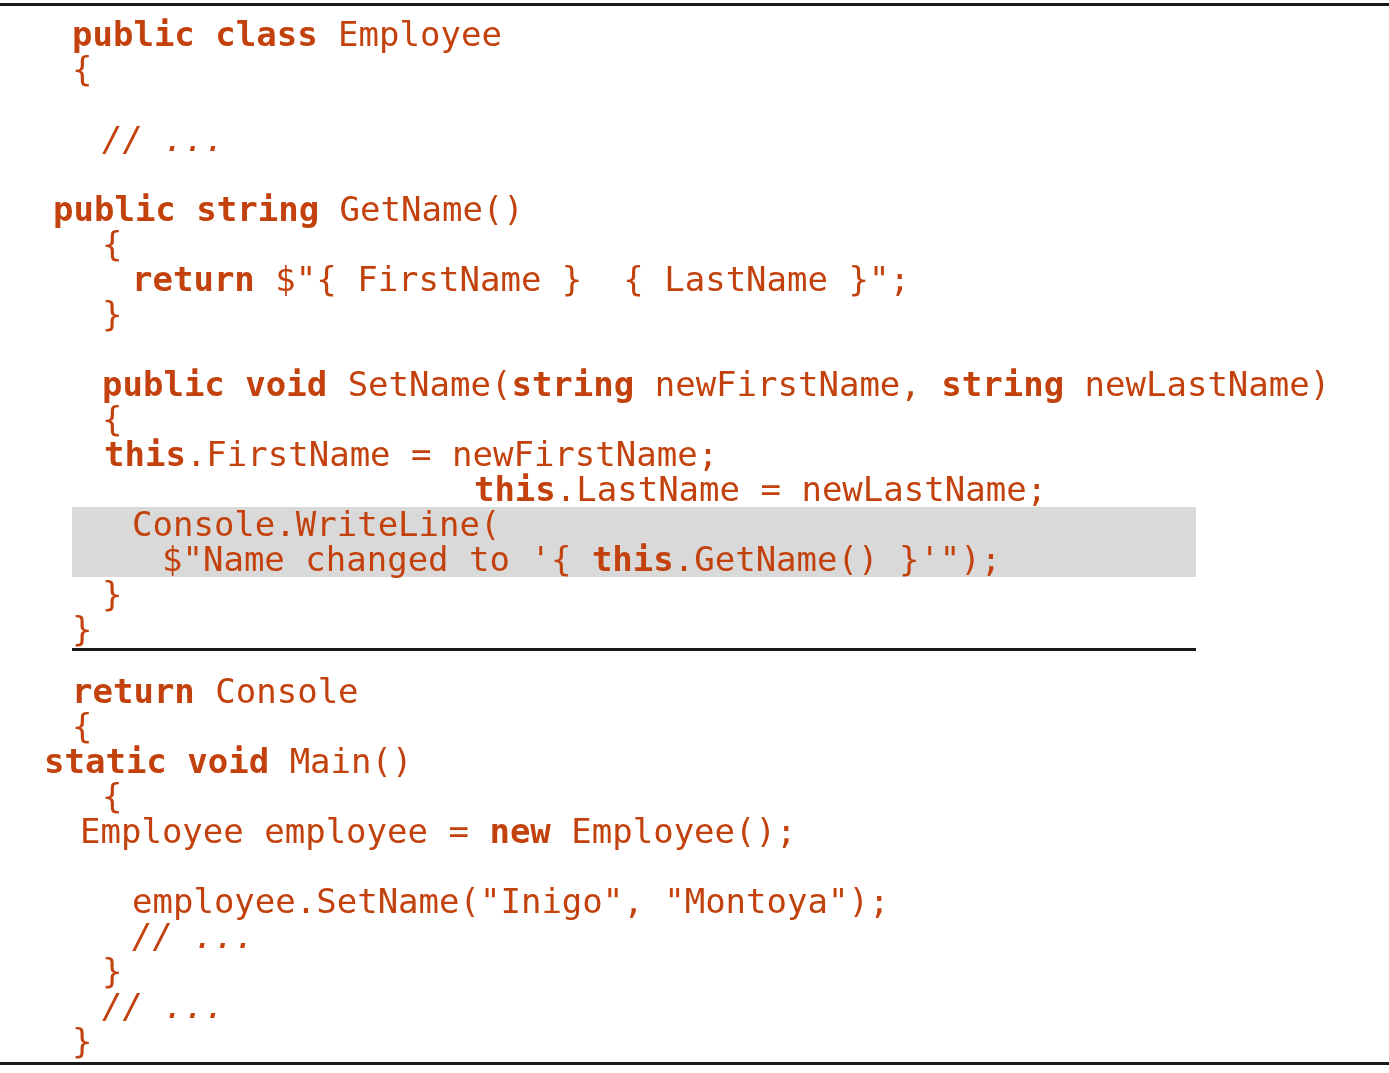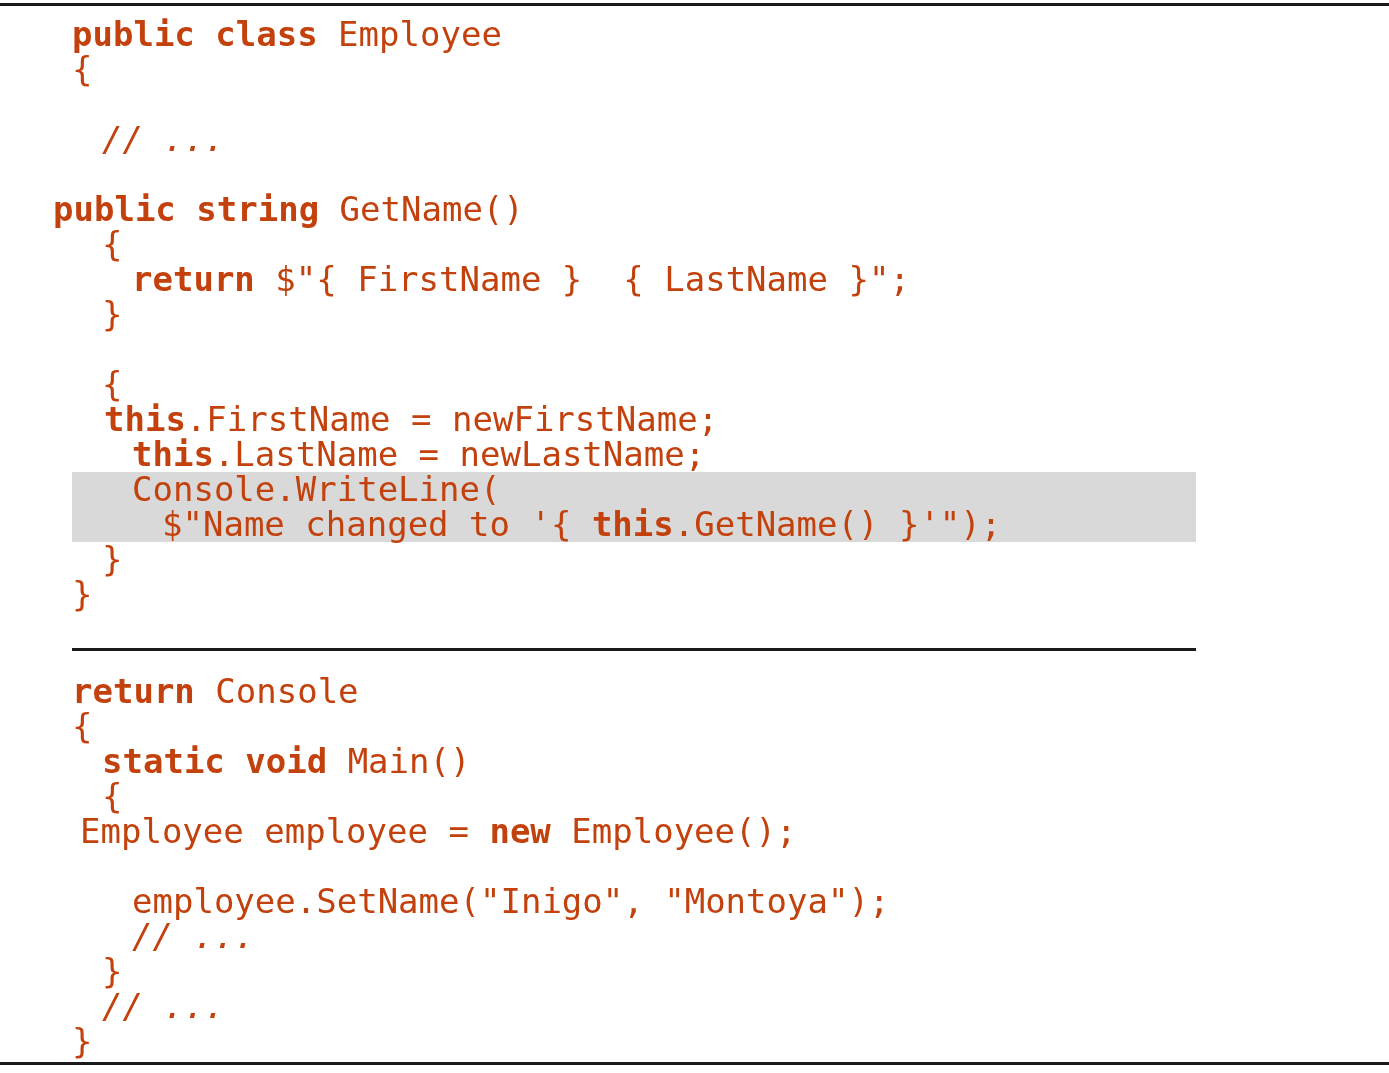--- a/index.html
+++ b/index.html
@@ -93,35 +93,36 @@
       <div class="line" style="padding-left: 72px;"><span class="txt kw">public class </span><span class="txt">Employee</span></div>
       <div class="line" style="padding-left: 72px;"><span class="txt">{</span></div>
       <div class="line blank" style="padding-left: 72px;"><span class="txt">&nbsp;</span></div>
       <div class="line" style="padding-left: 102px;"><span class="txt cmt">// ...</span></div>
       <div class="line blank" style="padding-left: 72px;"><span class="txt">&nbsp;</span></div>
       <div class="line" style="padding-left: 53px;"><span class="txt kw">public string </span><span class="txt">GetName()</span></div>
       <div class="line" style="padding-left: 102px;"><span class="txt">{</span></div>
       <div class="line" style="padding-left: 132px;"><span class="txt kw">return </span><span class="txt">$"{ FirstName }  { LastName }";</span></div>
       <div class="line" style="padding-left: 102px;"><span class="txt">}</span></div>
       <div class="line blank" style="padding-left: 72px;"><span class="txt">&nbsp;</span></div>
+      <div class="line" style="padding-left: 102px;"><span class="txt kw">public void </span><span class="txt">SetName(</span><span class="txt kw">string </span><span class="txt">newFirstName, </span><span class="txt kw">string </span><span class="txt">newLastName)</span></div>
       <div class="line" style="padding-left: 102px;"><span class="txt">{</span></div>
       <div class="line" style="padding-left: 104px;"><span class="txt kw">this</span><span class="txt">.FirstName = newFirstName;</span></div>
-      <div class="line" style="padding-left: 132px;"><span class="txt kw">this</span><span class="txt">.LastName = newLastName;</span></div>
+      <div class="line" style="padding-left: 132px; text-align: center;"><span class="txt kw">this</span><span class="txt">.LastName = newLastName;</span></div>
       <div class="line highlight" style="padding-left: 132px;"><span class="txt">Console.WriteLine(</span></div>
       <div class="line highlight" style="padding-left: 162px;"><span class="txt">$"Name changed to '{ </span><span class="txt kw">this</span><span class="txt">.GetName() }'");</span></div>
       <div class="line" style="padding-left: 102px;"><span class="txt">}</span></div>
       <div class="line" style="padding-left: 72px;"><span class="txt">}</span></div>
     </div>
 
   <div class="rule-mid"></div>
 
   <div class="code-block block-program">
       <div class="line" style="padding-left: 72px;"><span class="txt kw">return </span><span class="txt">Console</span></div>
       <div class="line" style="padding-left: 72px;"><span class="txt">{</span></div>
-      <div class="line" style="padding-left: 102px;"><span class="txt kw">static void </span><span class="txt">Main()</span></div>
+      <div class="line" style="padding-left: 44px;"><span class="txt kw">static void </span><span class="txt">Main()</span></div>
       <div class="line" style="padding-left: 102px;"><span class="txt">{</span></div>
       <div class="line" style="padding-left: 80px;"><span class="txt">Employee employee = </span><span class="txt kw">new</span><span class="txt"> Employee();</span></div>
       <div class="line blank" style="padding-left: 72px;"><span class="txt">&nbsp;</span></div>
       <div class="line" style="padding-left: 132px;"><span class="txt">employee.SetName("Inigo", "Montoya");</span></div>
       <div class="line" style="padding-left: 132px;"><span class="txt cmt">// ...</span></div>
       <div class="line" style="padding-left: 102px;"><span class="txt">}</span></div>
       <div class="line" style="padding-left: 102px;"><span class="txt cmt">// ...</span></div>
       <div class="line" style="padding-left: 72px;"><span class="txt">}</span></div>
     </div>
 

